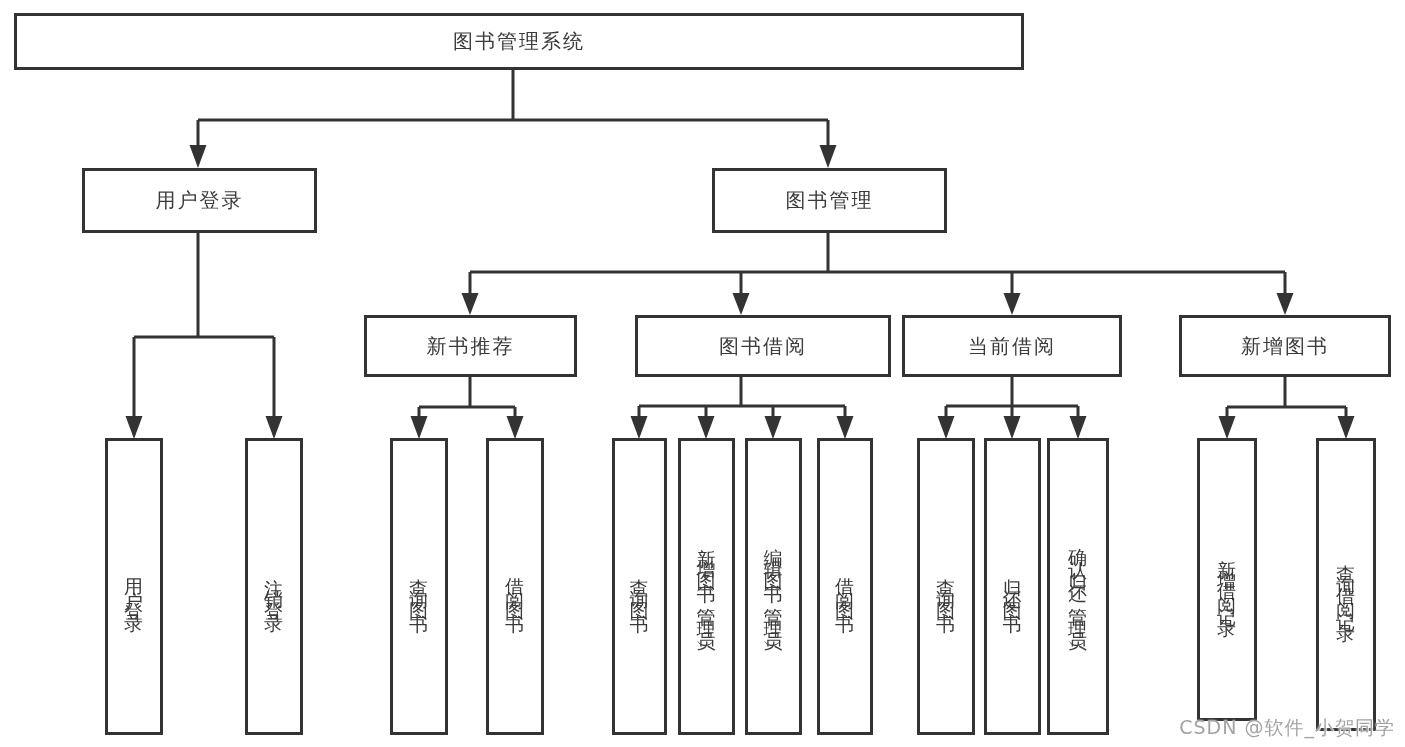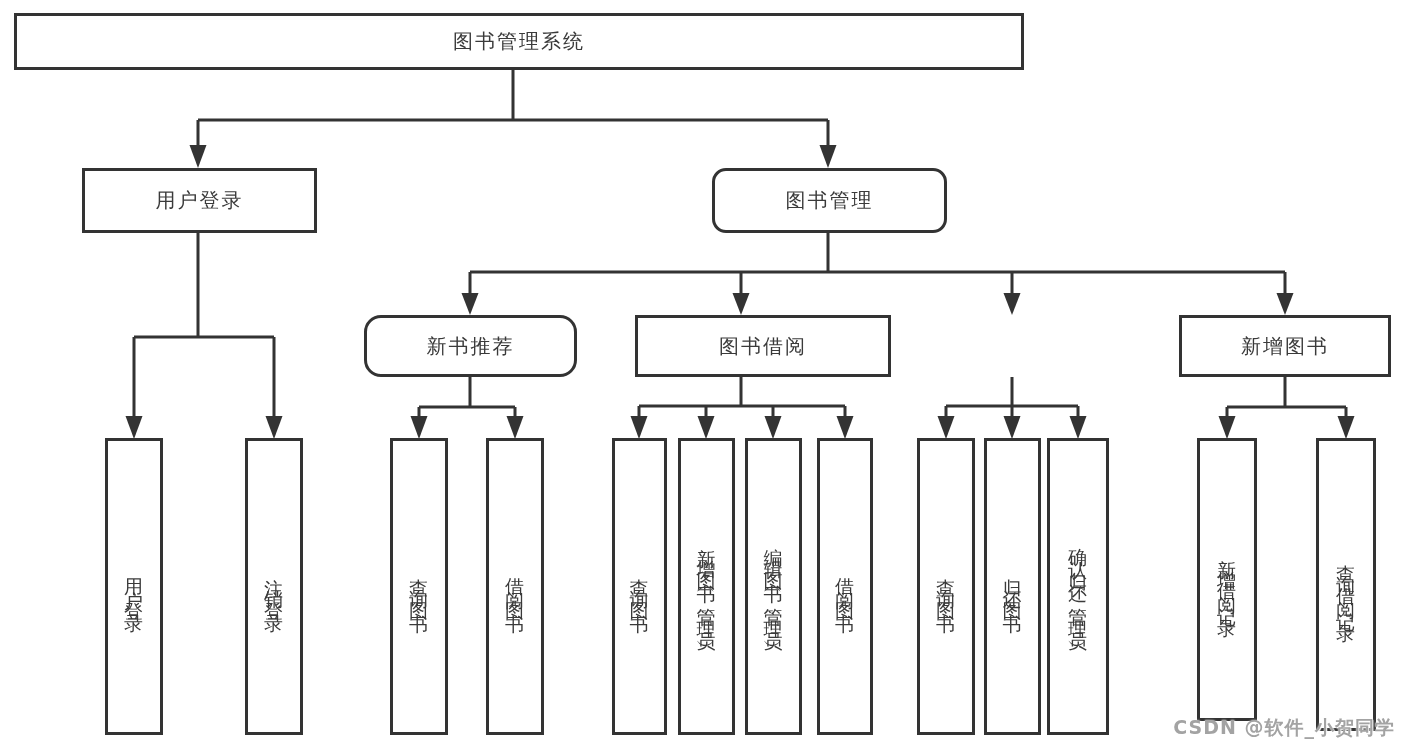--- a/index.html
+++ b/index.html
@@ -38,21 +38,20 @@
   }
   .watermark {
     position: absolute;
     right: 10px;
     bottom: 6px;
     font-size: 19px;
     letter-spacing: 1px;
     color: #a3a3a3;
     text-shadow: 0 0 2px #ffffff, 1px 1px 1px #ffffff;
     white-space: nowrap;
-    font-weight: bold;
   }
 </style>
 </head>
 <body>
 
 <div class="stage">
 
   <svg class="wires" viewBox="0 0 1405 747" xmlns="http://www.w3.org/2000/svg">
 
     <path d="M513,70 V120 M198,120 H828 M198,120 V150 M828,120 V150" stroke="#333333" stroke-width="3" fill="none"></path>
@@ -92,29 +91,32 @@
     </g>
   </svg>
 
   <div class="box root" style="left:14px; top:13px; width:1010px; height:57px;">
     <span>图书管理系统</span>
   </div>
 
   <div class="box" style="left:82px; top:168px; width:235px; height:65px;">
     <span>用户登录</span>
   </div>
-  <div class="box" style="left:712px; top:168px; width:235px; height:65px;border-radius:14px;">
+  <div class="box" style="left:712px; top:168px; width:235px; height:65px;">
     <span>图书管理</span>
   </div>
 
-  <div class="box" style="left:364px; top:315px; width:213px; height:62px;border-radius:17px;">
+  <div class="box" style="left:364px; top:315px; width:213px; height:62px;">
     <span>新书推荐</span>
   </div>
   <div class="box" style="left:635px; top:315px; width:256px; height:62px;">
     <span>图书借阅</span>
+  </div>
+  <div class="box" style="left:902px; top:315px; width:220px; height:62px;">
+    <span>当前借阅</span>
   </div>
   <div class="box" style="left:1179px; top:315px; width:212px; height:62px;">
     <span>新增图书</span>
   </div>
 
   <div class="box vbox" style="left:105px; top:438px; width:58px; height:297px;">
     <span>用户登录</span>
   </div>
   <div class="box vbox" style="left:245px; top:438px; width:58px; height:297px;">
     <span>注销登录</span>

